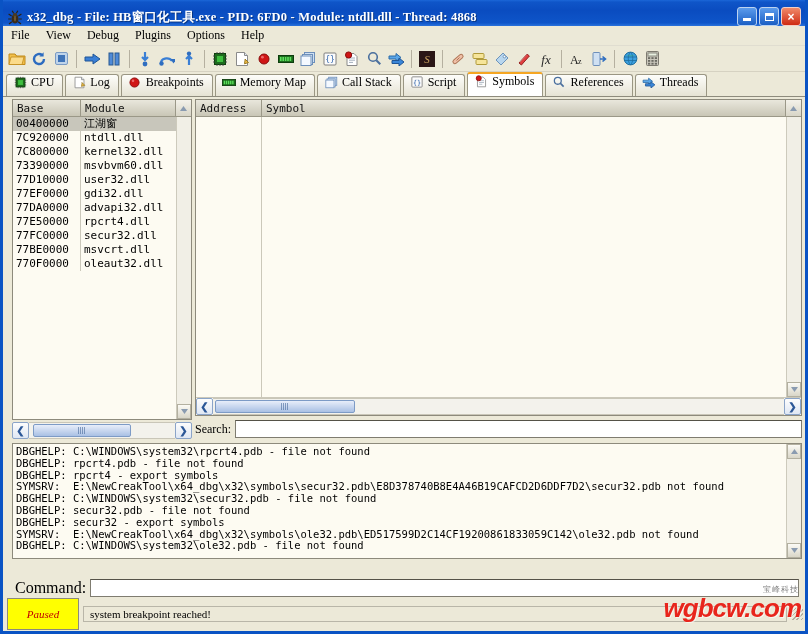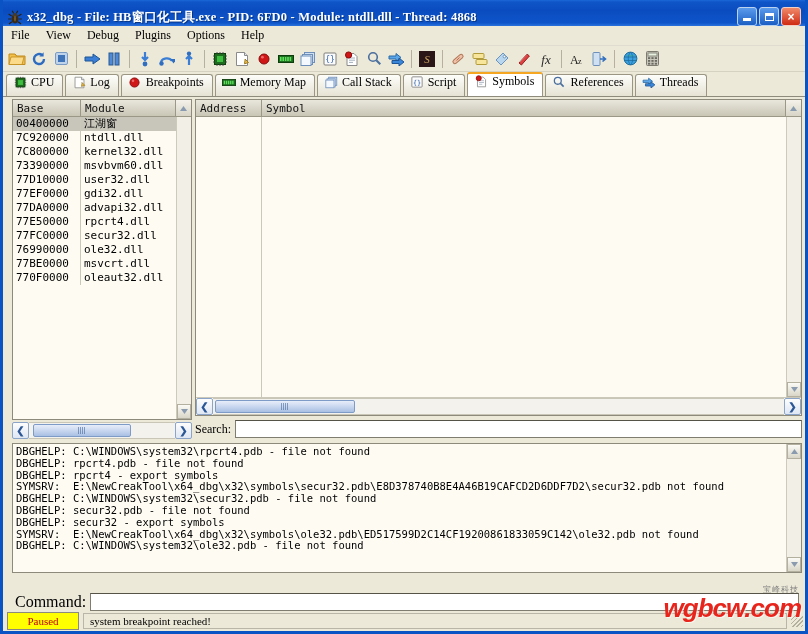--- a/index.html
+++ b/index.html
@@ -316,27 +316,27 @@
   .statusbar {
     flex: 0 0 19px;
     background: #ece9d8;
     display: flex; align-items: center;
     padding: 0 2px 1px 4px;
     gap: 4px;
     position: relative;
   }
   .status-paused {
     width: 72px; flex: 0 0 72px;
-    height: 18px;
+    height: 32px;
     background: #ffff00;
     border: 1px solid #8c8a7c;
     color: #c00000;
     font-family: "Liberation Serif", serif;
     font-size: 11px;
-    display: flex; align-items: center; justify-content: center;
+    display: flex; align-items: center; justify-content: center; font-style: italic;
   }
   .status-msg {
     flex: 1 1 auto; height: 16px;
     border: 1px solid #b9b6a8;
     background: #ece9d8;
     font-family: "Liberation Serif", serif;
     font-size: 11px;
     color: #000;
     display: flex; align-items: center;
     padding-left: 6px;
@@ -749,24 +749,20 @@
                   <span class="mcell m-base">77DA0000</span>
                   <span class="mcell m-name">advapi32.dll</span>
                 </div>
               <div class="mrow">
                   <span class="mcell m-base">77E50000</span>
                   <span class="mcell m-name">rpcrt4.dll</span>
                 </div>
               <div class="mrow">
                   <span class="mcell m-base">77FC0000</span>
                   <span class="mcell m-name">secur32.dll</span>
-                </div>
-              <div class="mrow">
-                  <span class="mcell m-base">76990000</span>
-                  <span class="mcell m-name">ole32.dll</span>
                 </div>
               <div class="mrow">
                   <span class="mcell m-base">77BE0000</span>
                   <span class="mcell m-name">msvcrt.dll</span>
                 </div>
               <div class="mrow">
                   <span class="mcell m-base">770F0000</span>
                   <span class="mcell m-name">oleaut32.dll</span>
                 </div>
             </div>

